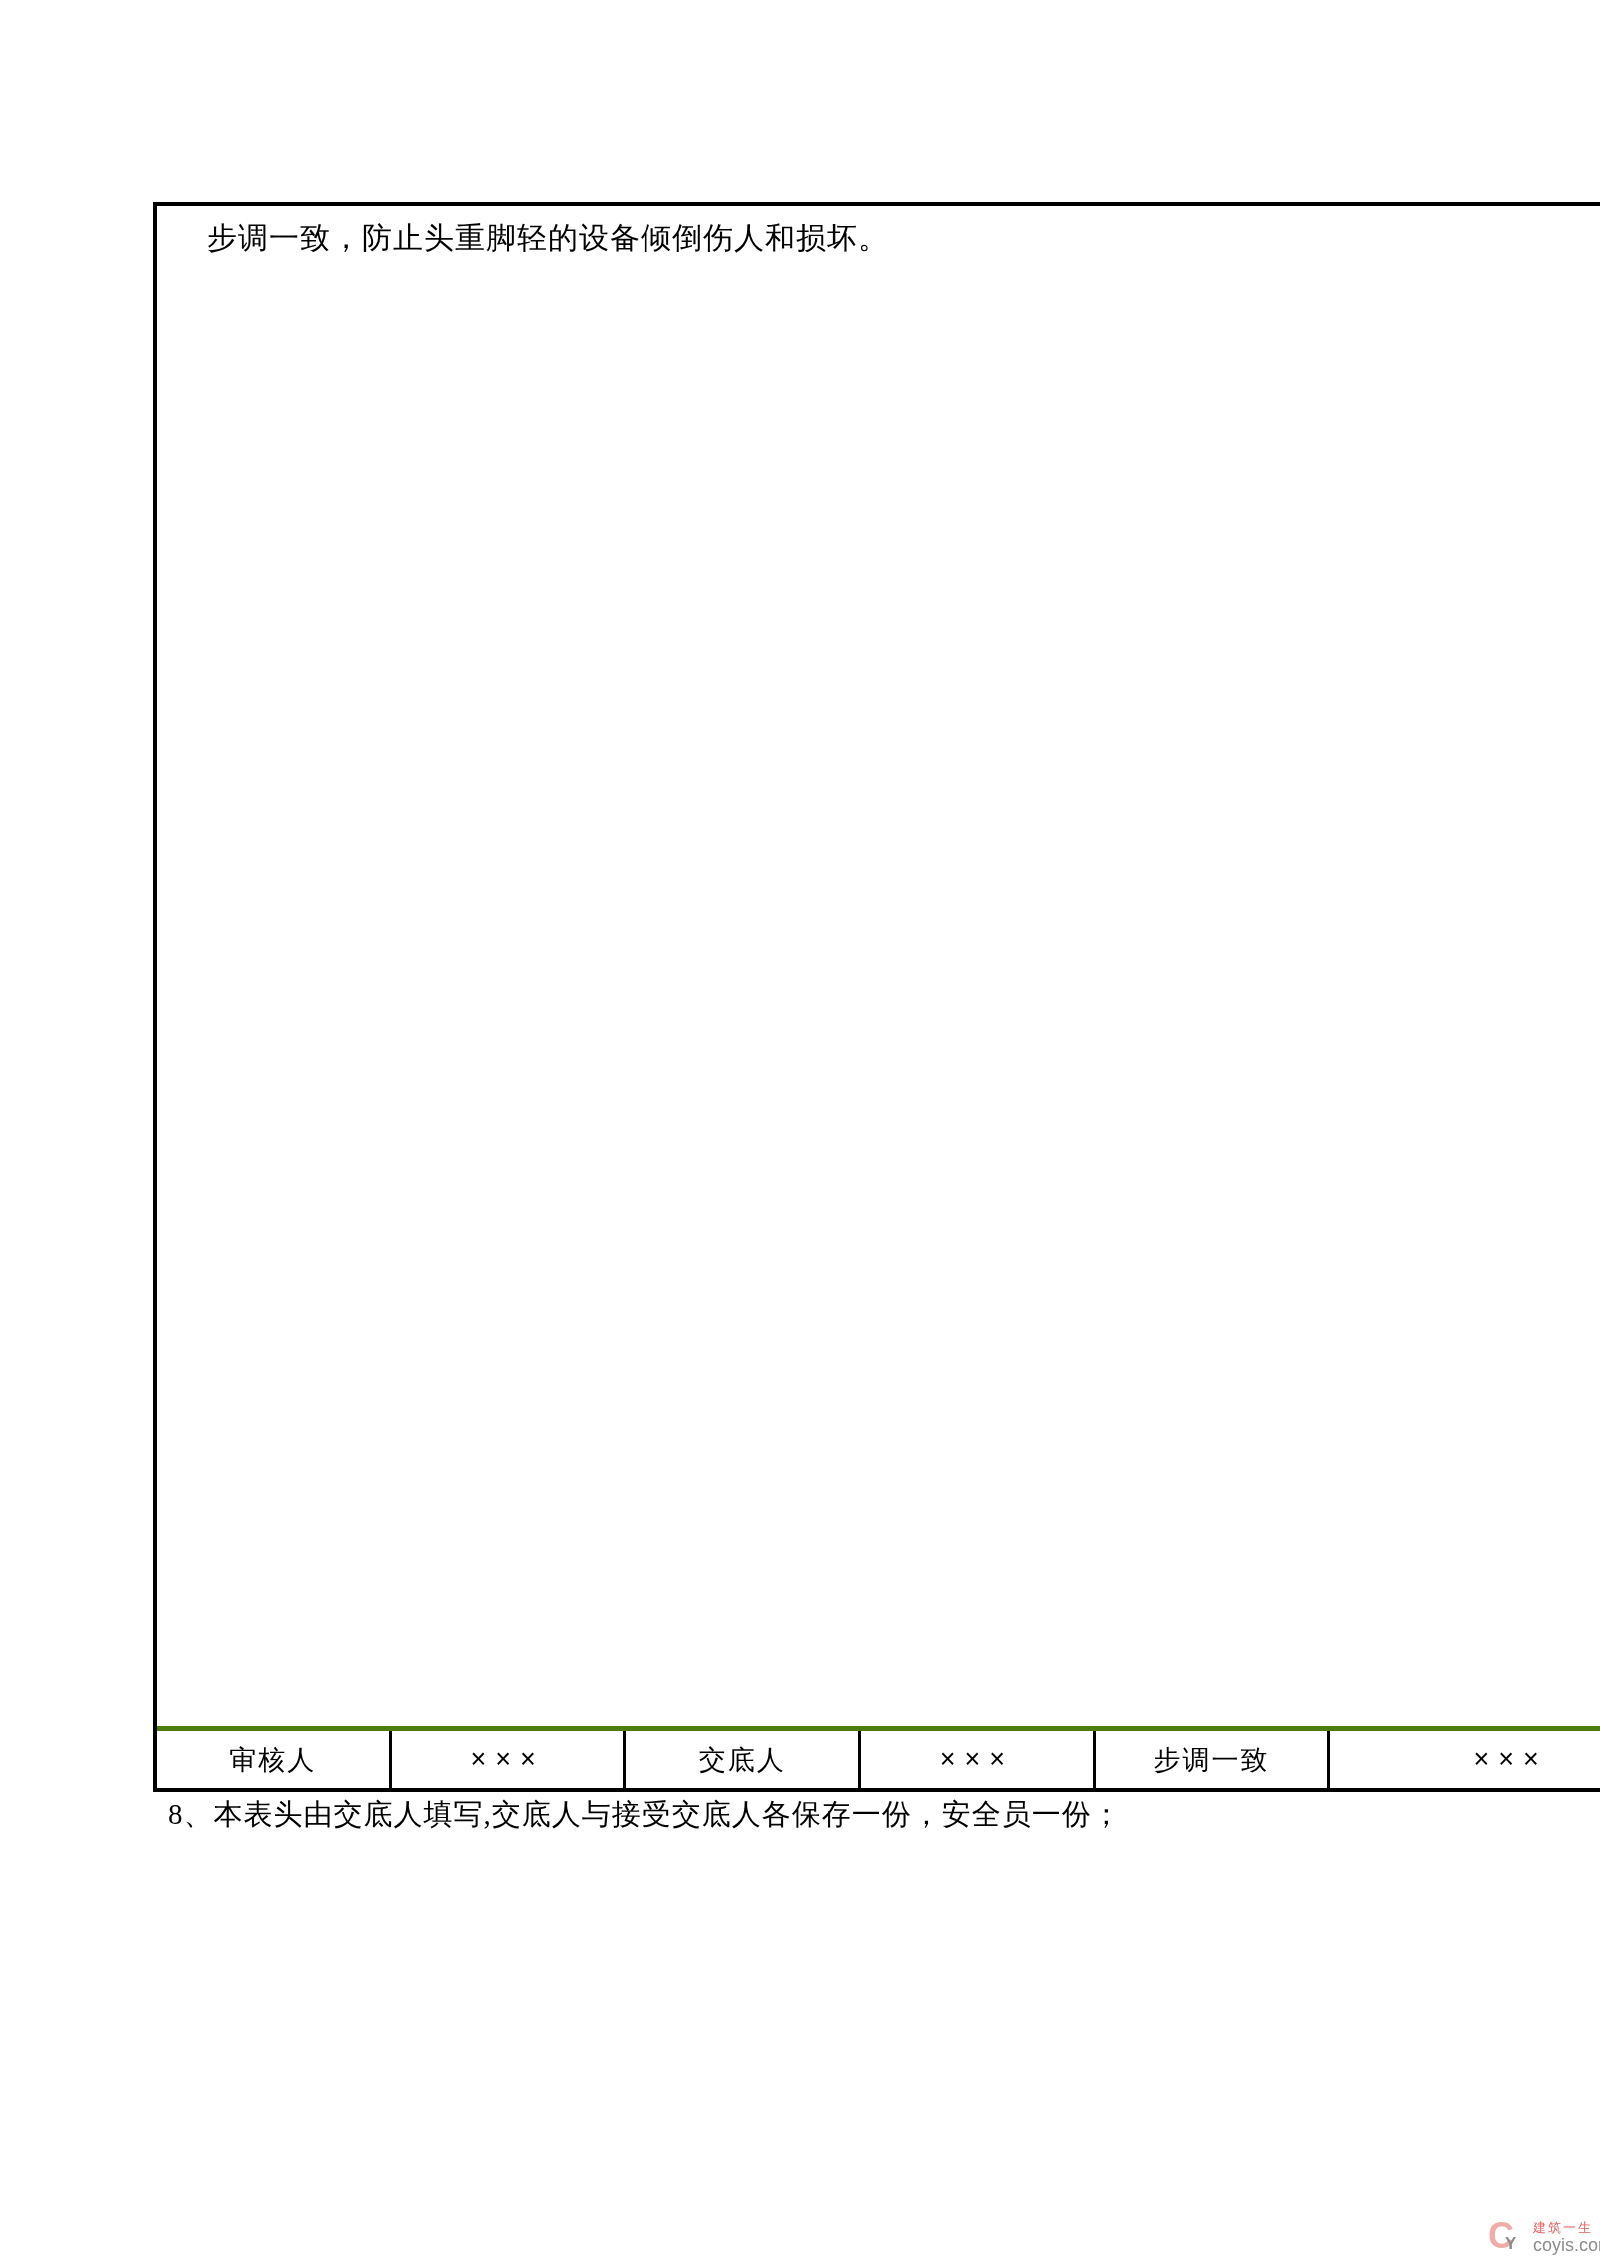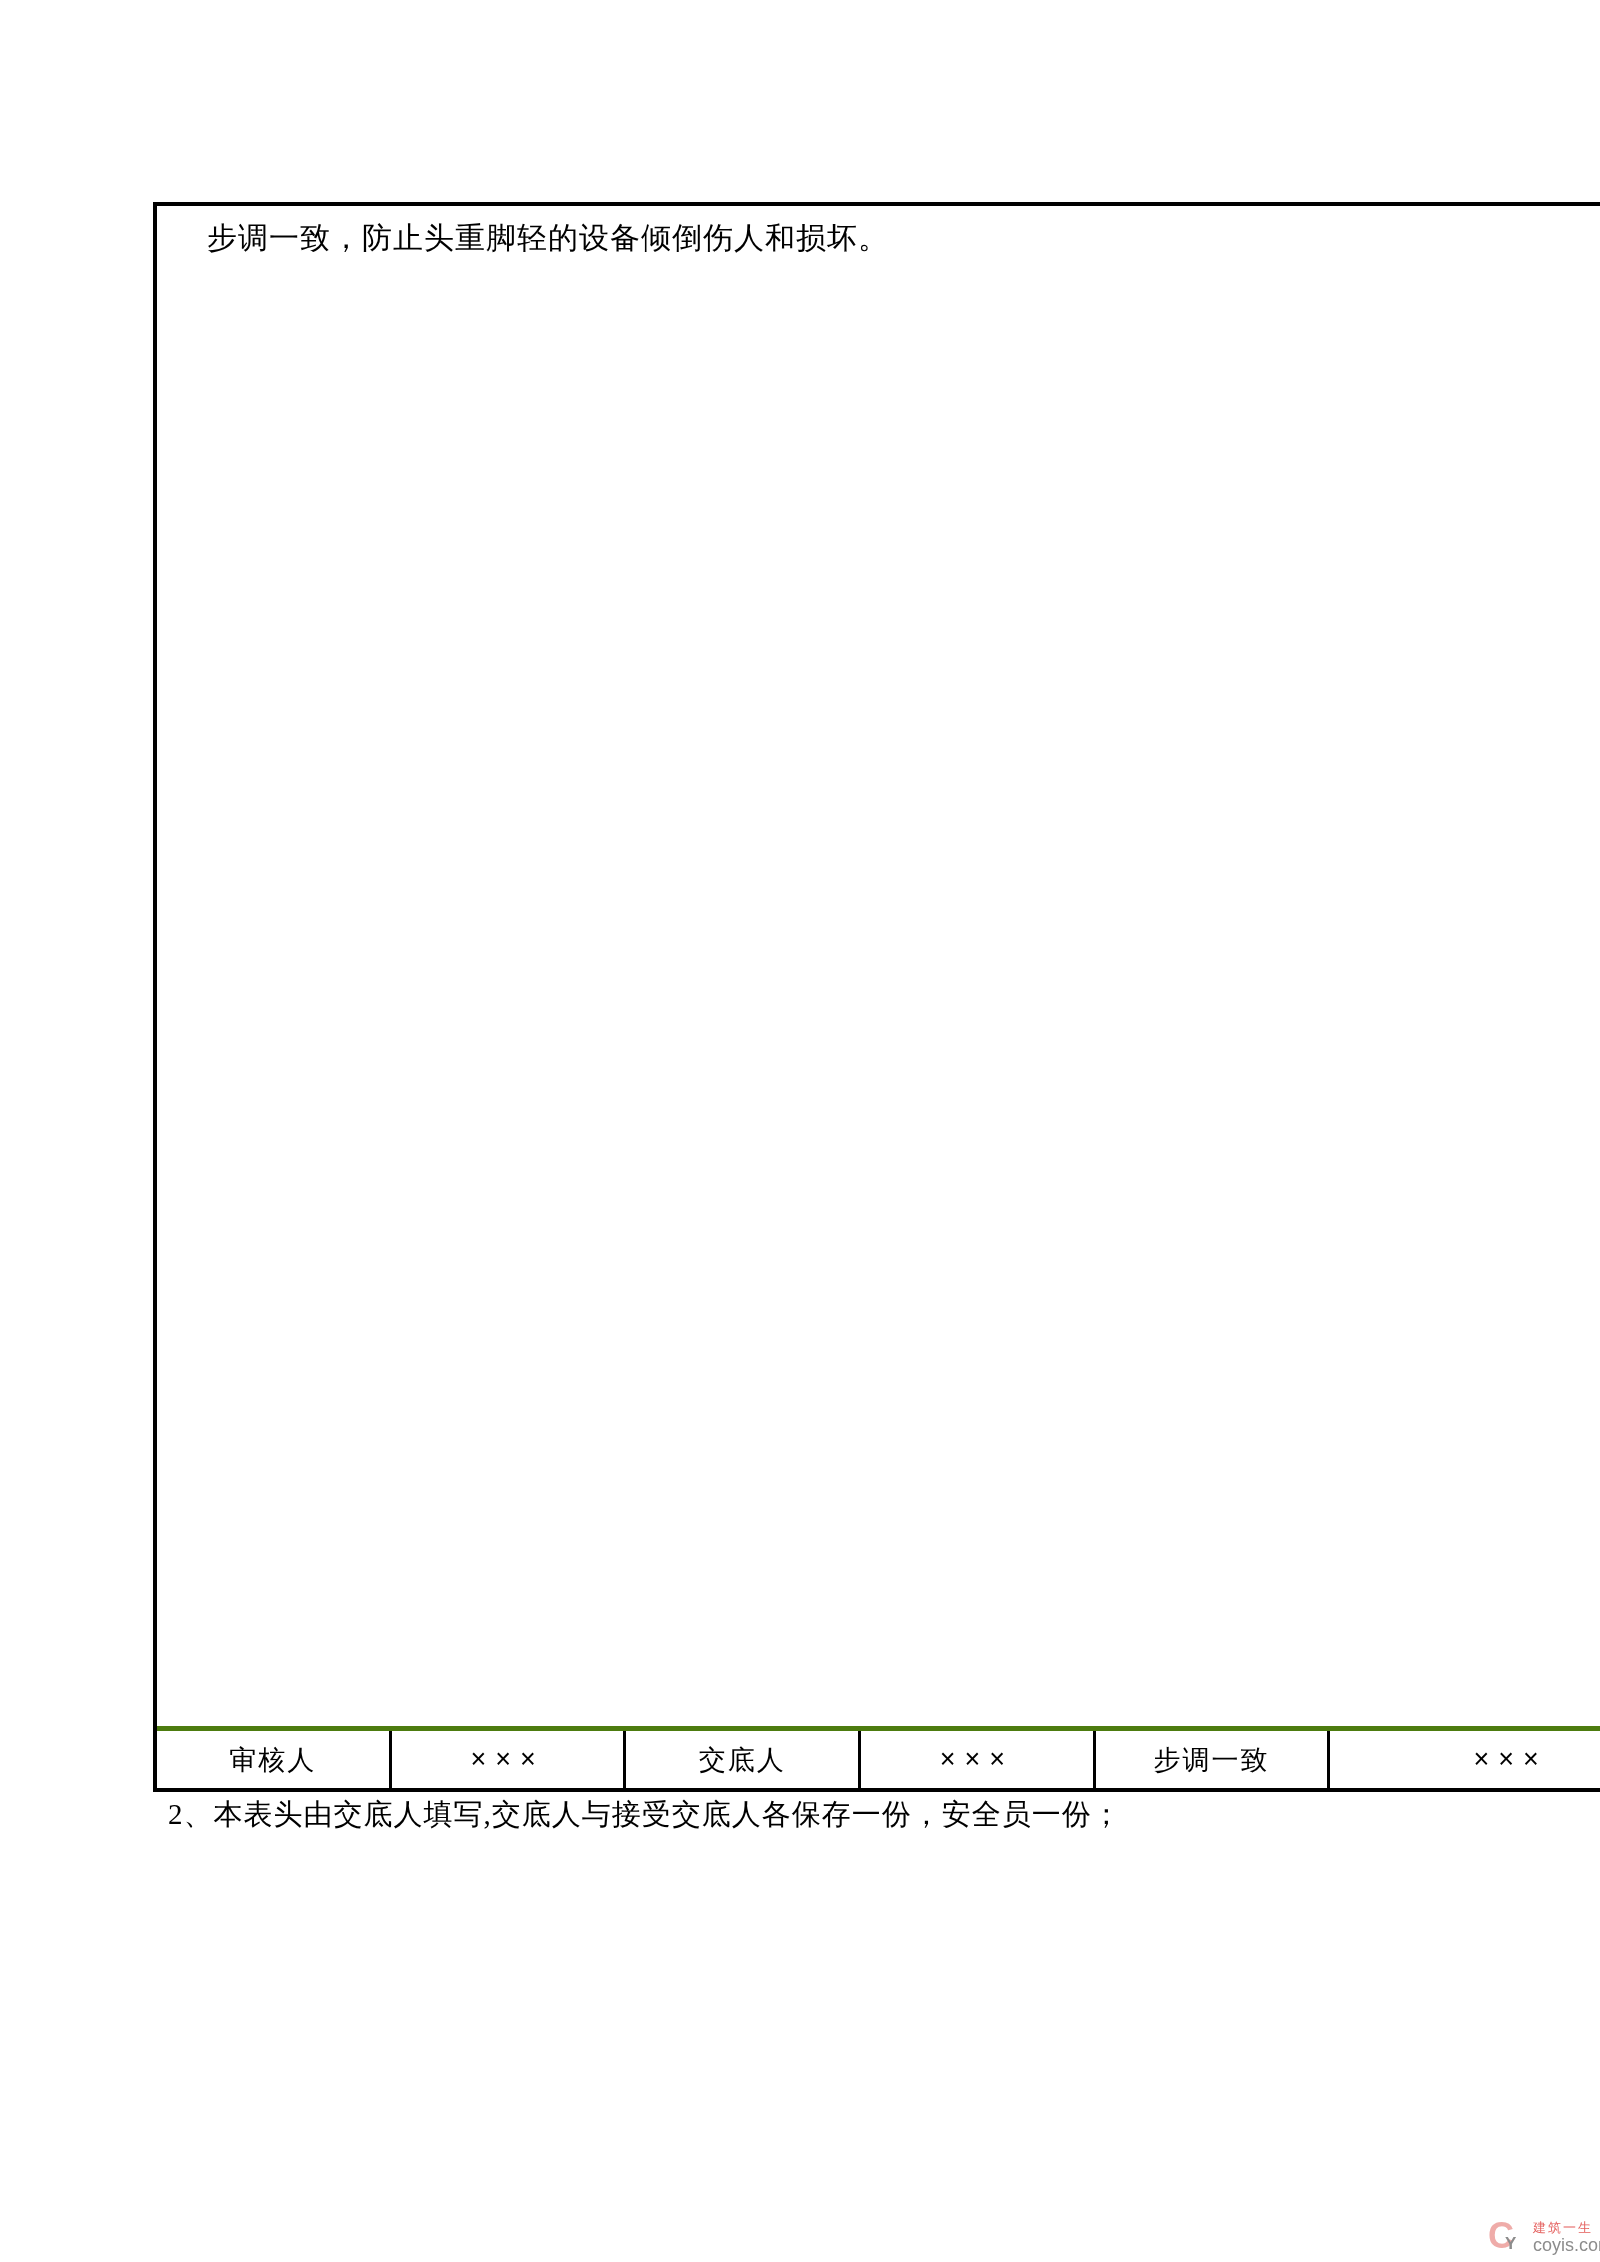--- a/index.html
+++ b/index.html
@@ -127,21 +127,21 @@
       <div class="sign-cell label">审核人</div>
       <div class="sign-cell value">×××</div>
       <div class="sign-cell label">交底人</div>
       <div class="sign-cell value">×××</div>
       <div class="sign-cell label">步调一致</div>
       <div class="sign-cell value">×××</div>
     </div>
   </div>
 
   <div class="notes">
-    <div class="note">2、本表头由交底人填写,交底人与接受交底人各保存一份，安全员一份；</div>
+    <div class="note">8、本表头由交底人填写,交底人与接受交底人各保存一份，安全员一份；</div>
   </div>
 
   <div class="watermark">
     <div class="wm-logo">
       <span class="wm-c">C</span>
       <span class="wm-y">Y</span>
     </div>
     <div class="wm-text">
       <div class="wm-brand">建筑一生</div>
       <div class="wm-site">coyis.com</div>

